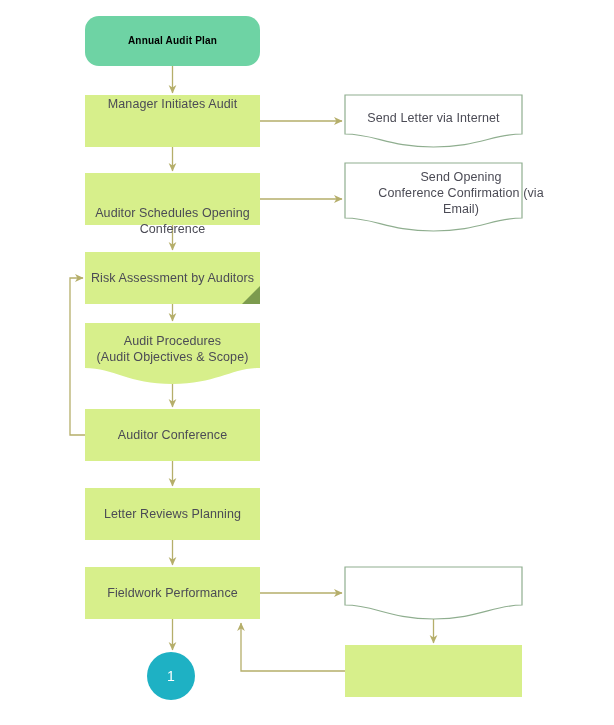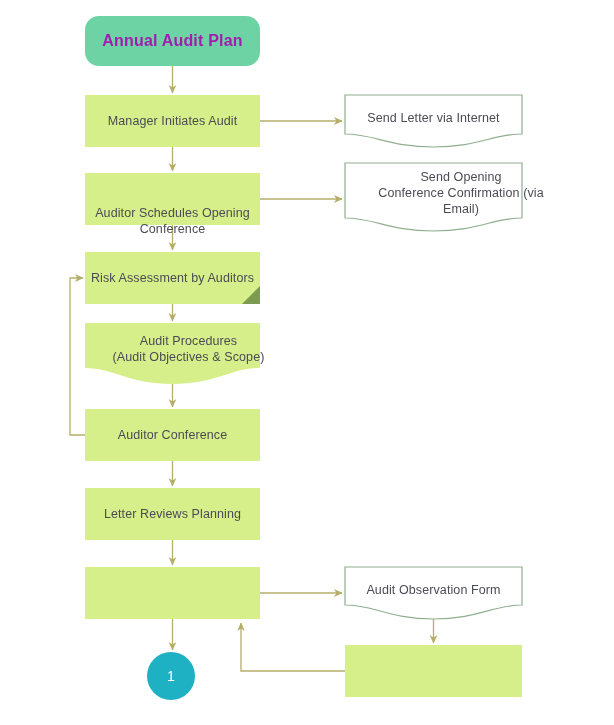--- a/index.html
+++ b/index.html
@@ -34,22 +34,22 @@
     justify-content: center;
     text-align: center;
     color: #4b4b55;
     font-size: 12.5px;
     line-height: 16px;
     letter-spacing: 0.1px;
     white-space: pre-line;
     pointer-events: none;
   }
   .node-label.start {
-    color: #a21caf;
-    font-size: 16px;
+    color: #000000;
+    font-size: 10px;
     font-weight: bold;
     letter-spacing: 0.2px;
   }
   .node-label.connector {
     color: #ffffff;
     font-size: 14px;
   }
 </style>
 </head>
 <body>
@@ -115,39 +115,39 @@
 
     <path d="M345,567 L522,567 L522,605
              C 493,605 478,619 433.5,619
              C 389,619 375,605 345,605 Z" fill="#ffffff" stroke="#8fae8f" stroke-width="1.2"></path>
 
     <rect x="345" y="645" width="177" height="52" fill="#d7ef8b"></rect>
   </svg>
 
   <div class="node-label start" style="left:85px; top:16px; width:175px; height:50px;">Annual Audit Plan</div>
 
-  <div class="node-label" style="left:85px; top:95px; width:175px; height:52px;">Manager Initiates Audit</div>
+  <div class="node-label" style="left:85px; top:78px; width:175px; height:52px;">Manager Initiates Audit</div>
 
   <div class="node-label" style="left:85px; top:173px; width:175px; height:56px;margin-top:20px;">Auditor Schedules Opening
 Conference</div>
 
   <div class="node-label" style="left:85px; top:252px; width:175px; height:52px;">Risk Assessment by Auditors</div>
 
-  <div class="node-label" style="left:85px; top:323px; width:175px; height:52px;margin-left:16px;">Audit Procedures
+  <div class="node-label" style="left:85px; top:323px; width:175px; height:52px;">Audit Procedures
 (Audit Objectives &amp; Scope)</div>
 
   <div class="node-label" style="left:85px; top:409px; width:175px; height:52px;">Auditor Conference</div>
 
   <div class="node-label" style="left:85px; top:488px; width:175px; height:52px;">Letter Reviews Planning</div>
 
+  <div class="node-label" style="left:85px; top:567px; width:175px; height:52px;">Fieldwork Performance</div>
 
   <div class="node-label connector" style="left:147px; top:652px; width:48px; height:48px;">1</div>
 
   <div class="node-label" style="left:345px; top:95px; width:177px; height:46px;">Send Letter via Internet</div>
 
   <div class="node-label" style="left:358px; top:163px; width:206px; height:60px;">Send Opening
 Conference Confirmation (via
 Email)</div>
 
-  <div class="node-label" style="left:345px; top:567px; width:177px; height:46px;">Audit Observation Form</div>
 
 
 </div>
 
 </body></html>

